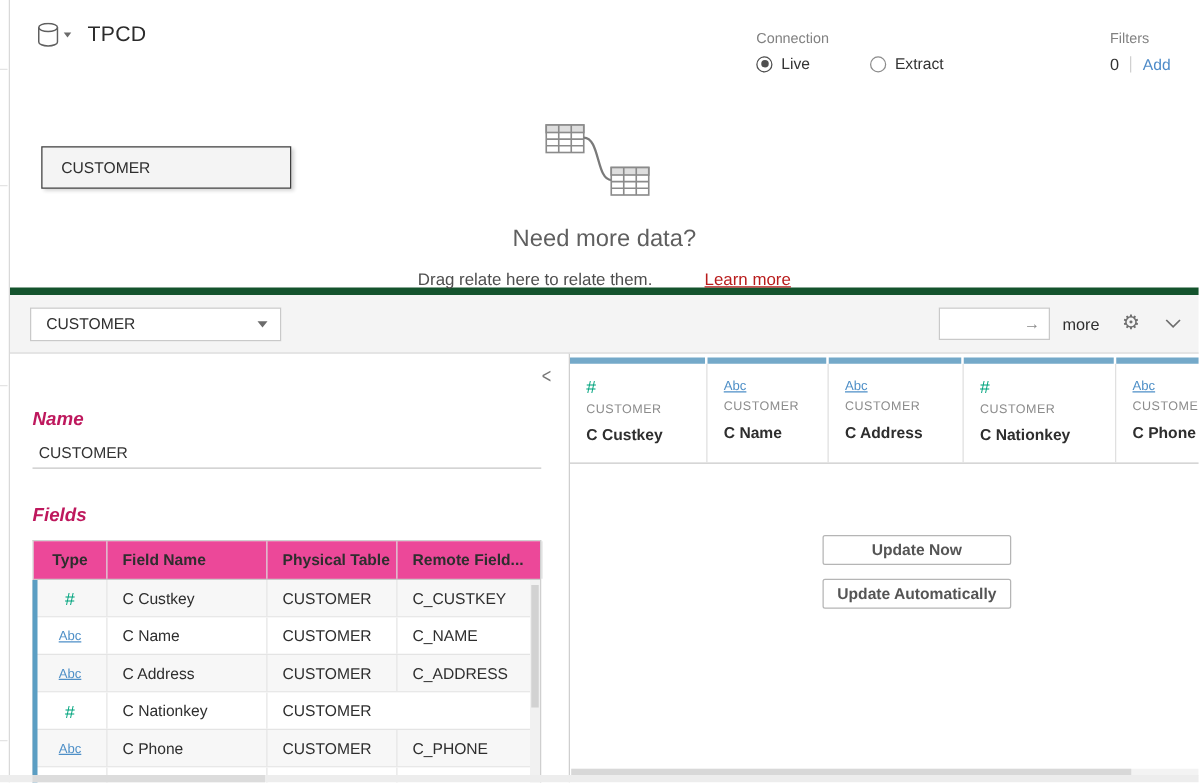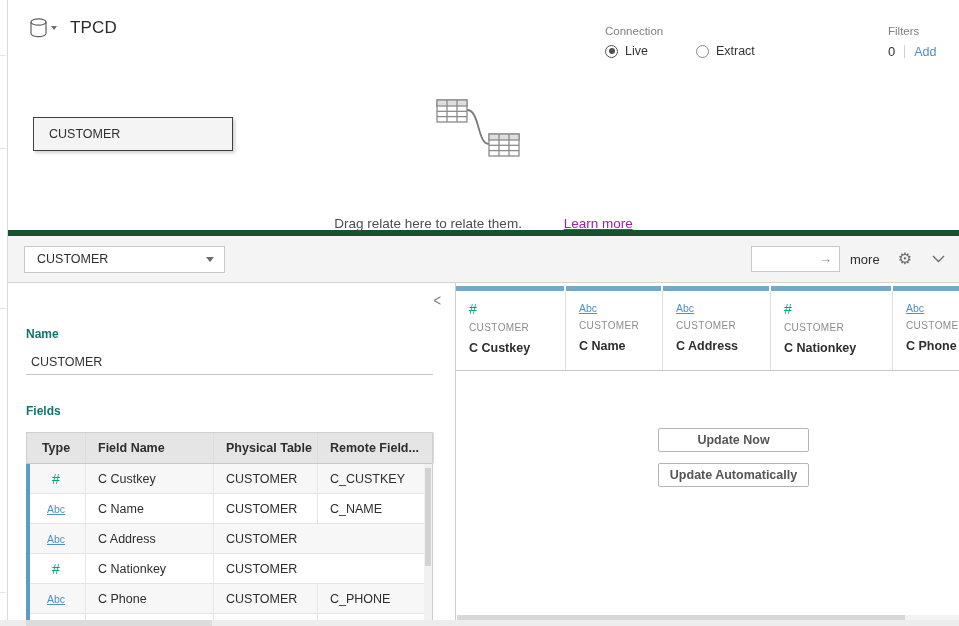--- a/index.html
+++ b/index.html
@@ -27,42 +27,42 @@
   .radio-label { font-size:12.5px; color:#333; }
   .filters { position:absolute; left:880px; top:25px; }
   .filters-row { margin-top:7px; display:flex; align-items:center; }
   .filters-count { font-size:13px; color:#333; }
   .vsep { width:1px; height:13px; background:#d0d0d0; margin:0 9px; }
   .link { color:var(--link-blue,#4e8bc8); font-size:12.5px; cursor:pointer; }
   .pill { position:absolute; left:25px; top:117px; width:200px; height:34px; background:#f4f4f4; border:1px solid #3f3f3f; box-shadow:2px 2px 3px rgba(0,0,0,.18); display:flex; align-items:center; padding-left:15px; font-size:12.5px; color:#2e2e2e; cursor:pointer; }
   .illus { position:absolute; left:428px; top:98px; }
   .headline { position:absolute; left:0; right:0; top:181px; text-align:center; font-size:19px; color:#5f5f5f; }
   .subline { position:absolute; left:0; right:0; top:216px; text-align:center; font-size:13.5px; color:#4e4e4e; }
-  .subline .link-under { color:#a21caf; text-decoration:underline; cursor:pointer; margin-left:20px;padding-left:18px; }
+  .subline .link-under { color:#b91c1c; text-decoration:underline; cursor:pointer; margin-left:20px;padding-left:18px; }
   
   .toolbar { position:absolute; left:8px; top:236px; width:951px; height:47px; background:#f4f4f4; border-bottom:1px solid #d4d4d4; display:flex; align-items:center; }
   .tbl-select { margin-left:16px; width:201px; height:27px; background:#fff; border:1px solid #c9c9c9; display:flex; align-items:center; padding:0 10px 0 12px; cursor:pointer; }
   .tbl-select .lbl { flex:1; font-size:12.5px; color:#2e2e2e; }
   .dd-caret { width:0; height:0; border-left:4px solid transparent; border-right:4px solid transparent; border-top:5px solid #6b6b6b; }
   .tb-right { margin-left:auto; display:flex; align-items:center; padding-right:14px; }
   .rows-input { width:89px; height:26px; background:#fff; border:1px solid #c9c9c9; position:relative; }
   .rows-input input { width:100%; height:100%; border:none; outline:none; padding:0 24px 0 8px; font:12.5px "Liberation Sans",sans-serif; background:transparent; }
   .rows-arrow { position:absolute; right:7px; top:4px; color:#8a8a8a; font-size:13px; pointer-events:none; }
   .rows-lbl { font-size:13px; color:#2e2e2e; margin:0 18px 0 10px; }
   .gear { font-size:16px; color:#6e6e6e; cursor:pointer; line-height:1; }
   .chev { margin-left:20px; cursor:pointer; display:flex; }
   
   .left-panel { position:absolute; left:8px; top:283px; width:447px; height:343px; background:#fff; }
   .collapse { position:absolute; right:14px; top:10px; color:#757575; font-size:13px; cursor:pointer; transform:scaleY(1.3); }
-  .fld-label { position:absolute; left:18px; font-weight:bold; font-size:12px; color:#0f766e; }
+  .fld-label { position:absolute; left:18px; font-weight:bold; font-size:15px; color:#be185d;font-style:italic; }
   .name-val { position:absolute; left:18px; top:66px; width:407px; height:26px; border-bottom:1px solid #c6c6c6; display:flex; align-items:center; padding-left:5px; font-size:12.5px; color:#333; }
   .ftable { position:absolute; left:18px; top:149px; width:407px; border:1px solid #cfcfcf; border-bottom:none; }
   .frow { display:grid; grid-template-columns:59px 128px 104px 116px; height:30px; border-bottom:1px solid #e4e4e4; background:#fff; }
   .frow.alt { background:#f7f7f7; }
-  .frow.head { height:31px; border-bottom:1px solid #c9c9c9; background:#e5e5e5; font-weight:bold; }
+  .frow.head { height:31px; border-bottom:1px solid #c9c9c9; background:#ec4899; font-weight:bold; }
   .fcell { display:flex; align-items:center; padding-left:12px; border-right:1px solid #e6e6e6; overflow:hidden; white-space:nowrap; font-size:12.5px; color:#2e2e2e; }
   .fcell:last-child { border-right:none; }
   .fcell.c-type { justify-content:center; padding-left:0; }
   .frow.head .fcell { border-right:1px solid #dcdcdc; }
   .frow.partial { height:13px; border-bottom:none; }
   .accent { position:absolute; left:-1px; top:31px; bottom:-13px; width:4px; background:var(--accent-bar,#5b9ec3); }
   .ticon { font-size:10.5px; }
   .t-num { color:var(--type-green,#00a47e); font-size:14px; font-weight:400; }
   .t-str { color:var(--type-blue,#4e8fc7);text-decoration:underline; }
   .fscroll { position:absolute; right:0; top:31px; bottom:-13px; width:8px; background:#f1f1f1; }
@@ -147,20 +147,21 @@
       <g stroke="#8b8b8b" stroke-width="1.3" fill="#fff">
         <rect x="53" y="36" width="30" height="22"></rect>
         <rect x="53" y="36" width="30" height="6" fill="#dedede"></rect>
         <line x1="53" y1="47.3" x2="83" y2="47.3"></line>
           <line x1="53" y1="52.6" x2="83" y2="52.6"></line>
         <line x1="63" y1="36" x2="63" y2="58"></line>
           <line x1="73" y1="36" x2="73" y2="58"></line>
       </g>
     </svg>
   </div>
+  <div class="headline">Need more data?</div>
   <div class="subline">
     <span>Drag relate here to relate them.</span>
     <span class="link-under">Learn more</span>
   </div>
 </div>
 
 <div class="toolbar">
   <div class="tbl-select">
     <span class="lbl">CUSTOMER</span>
     <span class="dd-caret"></span>
@@ -213,20 +214,21 @@
       <div class="fcell">C Name</div>
       <div class="fcell">CUSTOMER</div>
       <div class="fcell">C_NAME</div>
     </div>
     <div class="frow alt">
       <div class="fcell c-type">
           <span class="ticon t-str">Abc</span>
         </div>
       <div class="fcell">C Address</div>
       <div class="fcell">CUSTOMER</div>
+      <div class="fcell">C_ADDRESS</div>
     </div>
     <div class="frow">
       <div class="fcell c-type">
           <span class="ticon t-num">#</span>
         </div>
       <div class="fcell">C Nationkey</div>
       <div class="fcell">CUSTOMER</div>
     </div>
     <div class="frow alt">
       <div class="fcell c-type">

